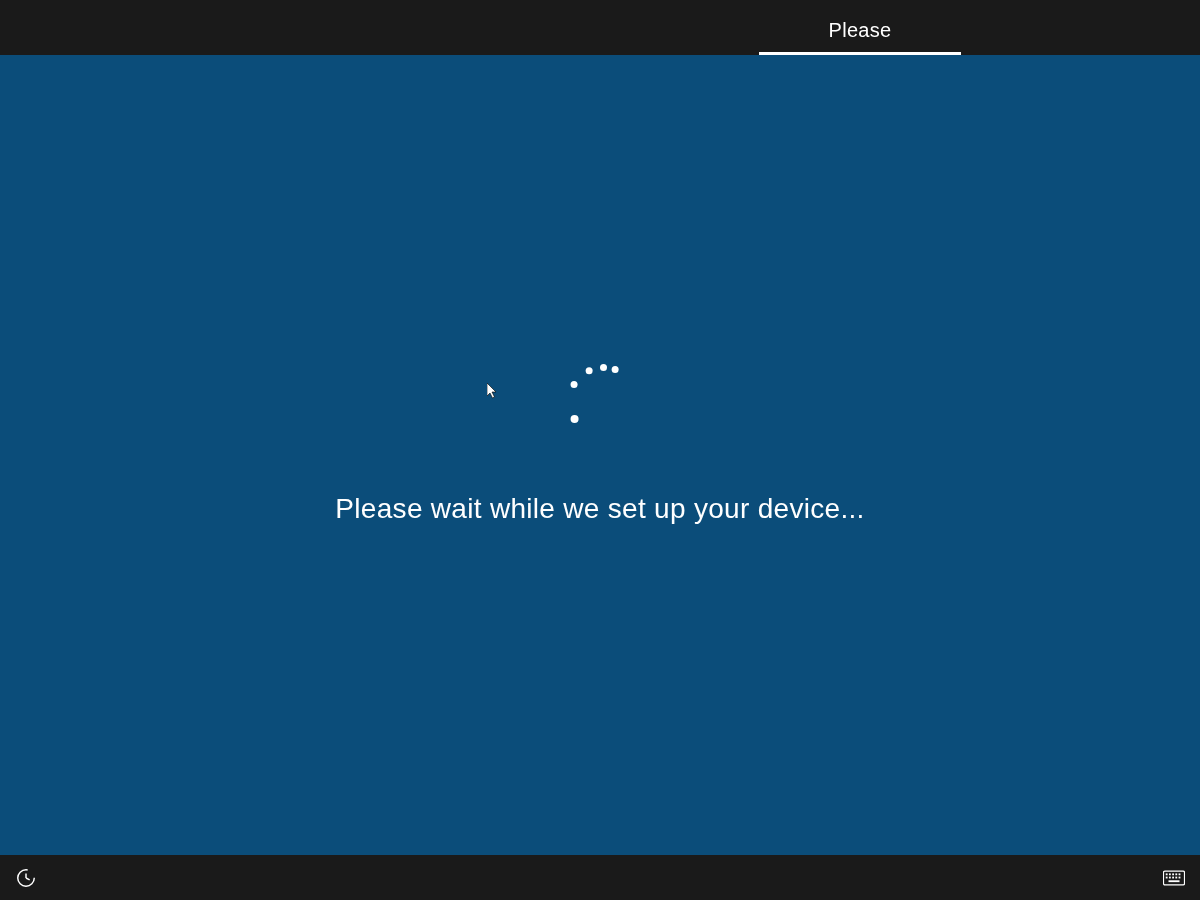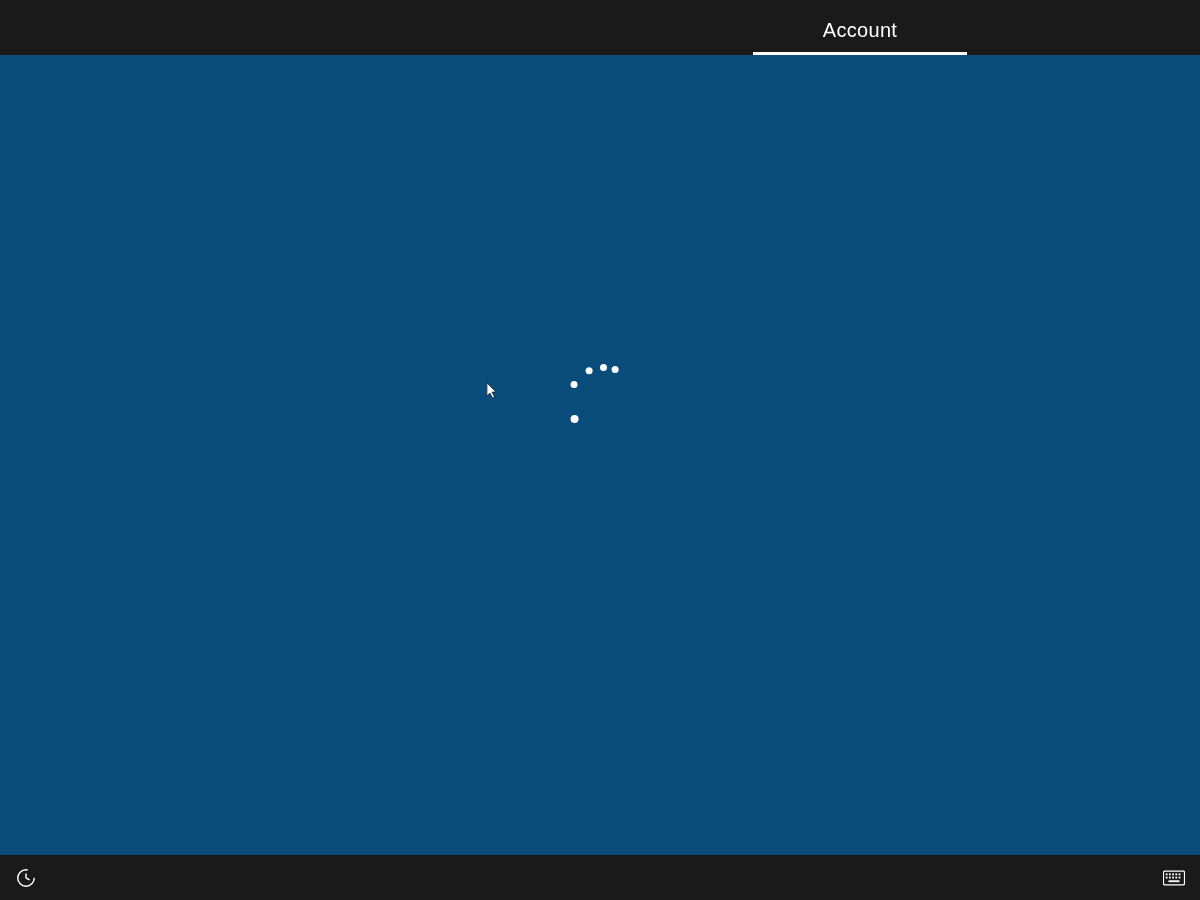--- a/index.html
+++ b/index.html
@@ -94,32 +94,33 @@
       top: 383px;
       pointer-events: none;
       z-index: 10;
     }
   </style>
 </head>
 <body>
 
 <div class="top-bar">
   <div class="phase-tab">
-    <span>Account</span>
+    <span>Please</span>
   </div>
 </div>
 
 <div class="main">
   <div class="spinner">
     <div class="dot d1"></div>
     <div class="dot d2"></div>
     <div class="dot d3"></div>
     <div class="dot d4"></div>
     <div class="dot d5"></div>
   </div>
+  <div class="status-text">Please wait while we set up your device...</div>
 </div>
 
 <div class="bottom-bar">
   <div class="icon">
     <svg viewBox="0 0 24 24" fill="none" stroke="#ffffff" stroke-width="1.6">
       <circle cx="12" cy="12" r="9" stroke-dasharray="44 12"></circle>
       <line x1="12" y1="12" x2="12" y2="7"></line>
       <line x1="12" y1="12" x2="16" y2="14"></line>
     </svg>
   </div>

